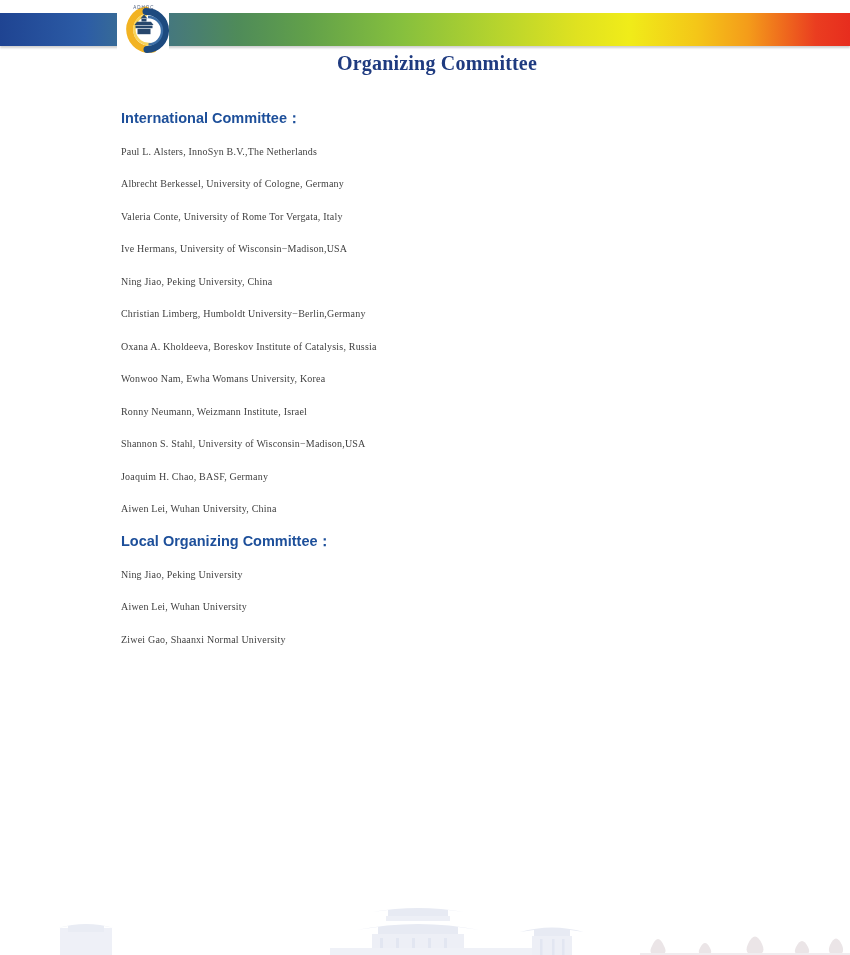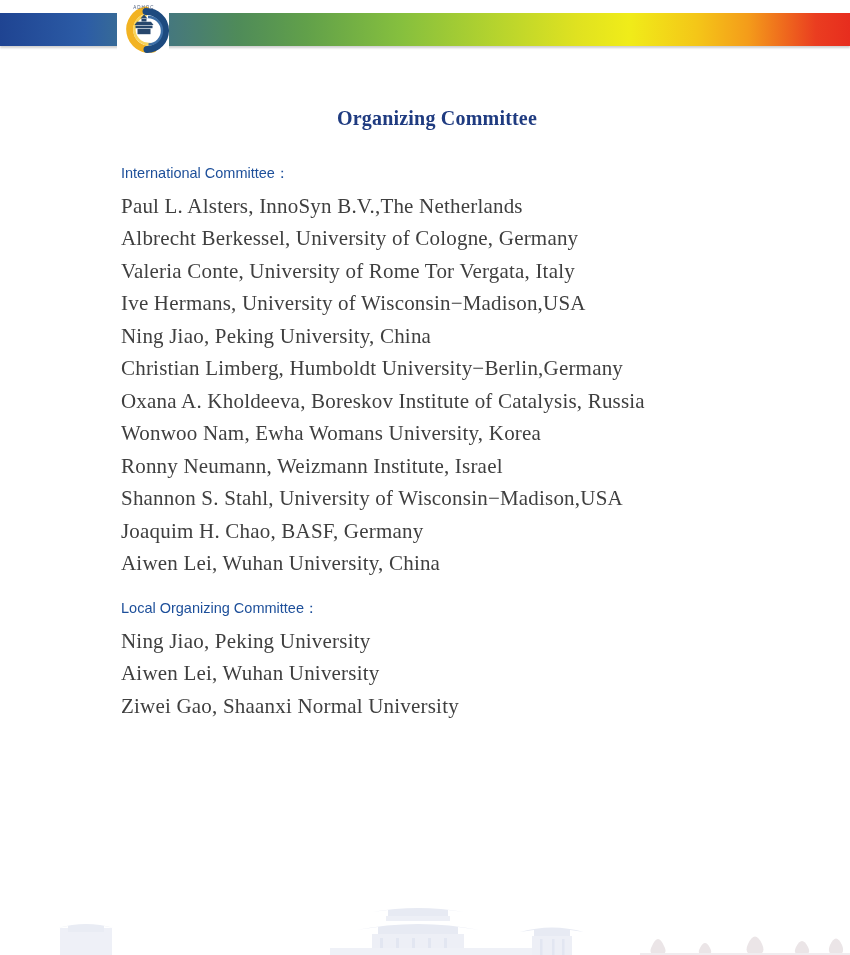--- a/index.html
+++ b/index.html
@@ -19,38 +19,38 @@
     box-shadow:0 2px 2px rgba(120,120,120,.35);
   }
   .logo-box{
     position:absolute;top:2px;left:117px;width:52px;height:57px;
   }
   
   .content{
     position:absolute;top:0;left:121px;width:632px;
   }
   .page-title{
-    margin:107px 0 0 0;
+    margin:52px 0 0 0;
     text-align:center;
     font-family:"Liberation Serif", serif;
     font-weight:bold;font-size:20px;line-height:22px;
     color:#1f3b80;letter-spacing:.2px;
   }
   .section-heading{
     margin:0 0 17.5px 0;
     font-family:"Liberation Sans", sans-serif;
-    font-weight:normal;font-size:14.5px;line-height:15px;
+    font-weight:bold;font-size:14.5px;line-height:15px;
     color:#1d4f9a;
   }
   .first-heading{margin-top:37px;}
-  .later-heading{margin-top:30px;}
+  .later-heading{margin-top:18px;}
   .member{
     margin:0 0 17.5px 0;
     font-family:"Liberation Serif", serif;
-    font-size:21px;line-height:15px;
+    font-size:10px;line-height:15px;
     color:#3f3f3f;letter-spacing:.2px;
   }
   
   .watermark{
     position:absolute;left:0;bottom:0;width:850px;height:65px;
     pointer-events:none;
   }
 </style>
 </head>
 <body>

